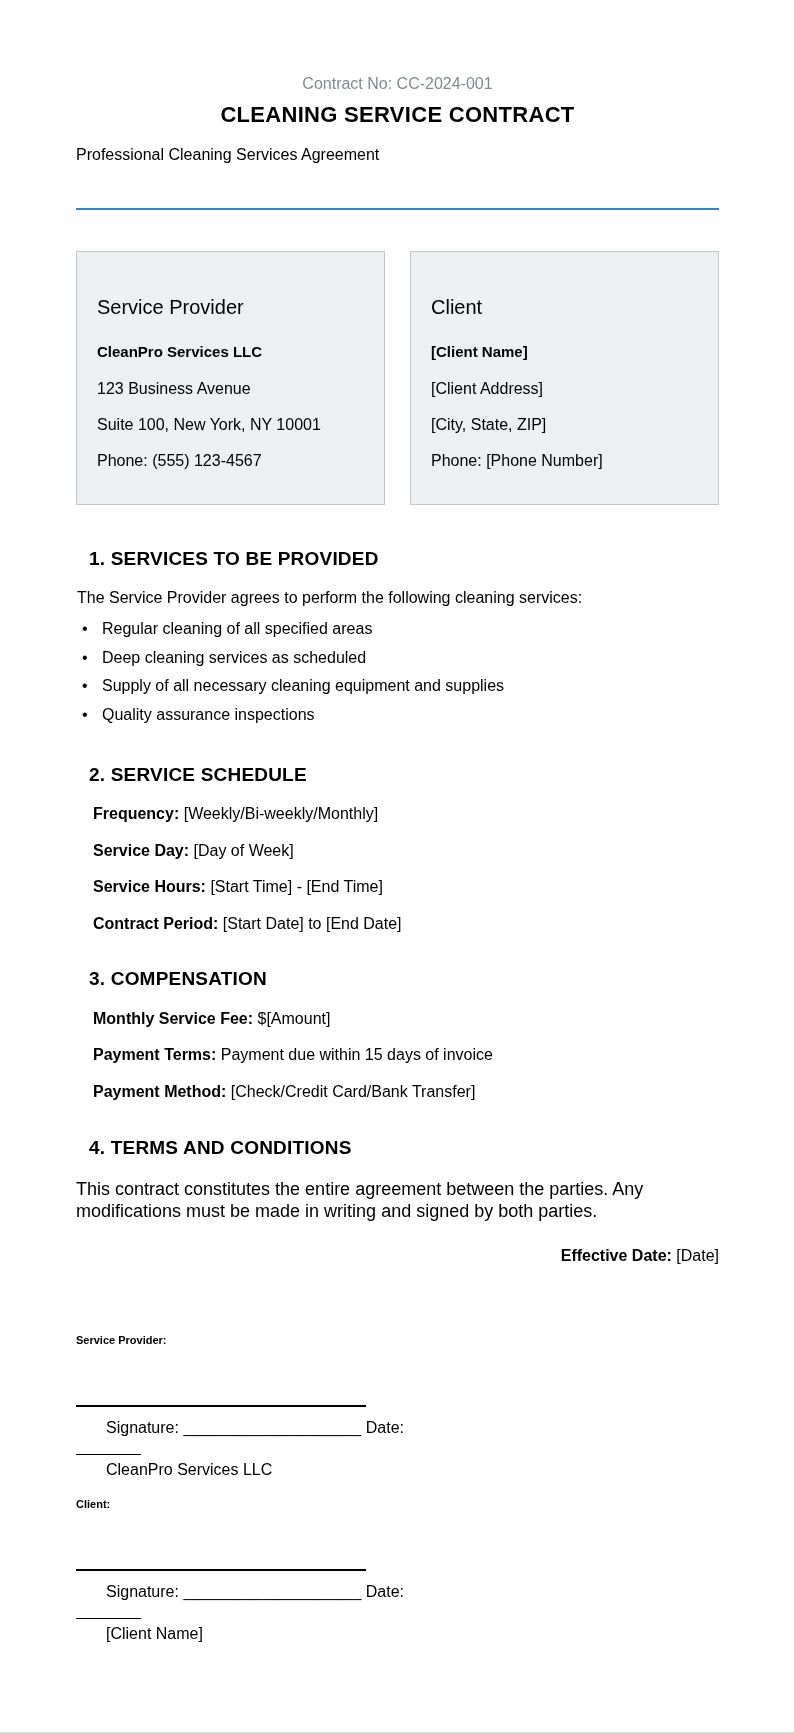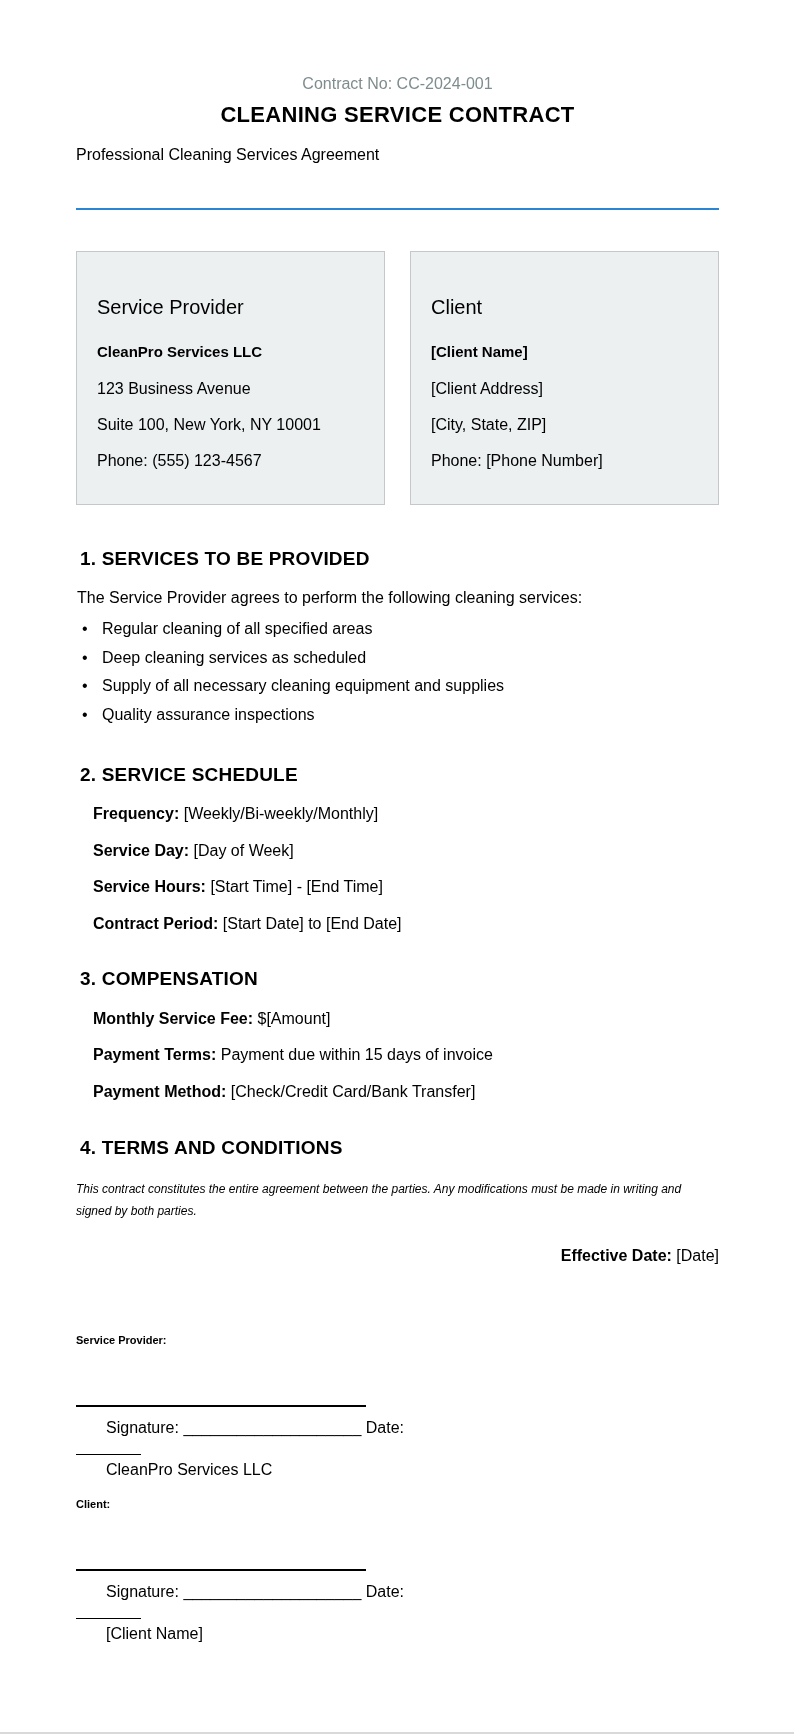--- a/index.html
+++ b/index.html
@@ -20,29 +20,29 @@
     position: absolute; top: 251px; width: 309px; height: 254px;
     background: #ecf0f1; border: 1px solid #c4c8ca;
     padding: 0 20px;
   }
   .party-box.left { left: 0; }
   .party-box.right { left: 334px; }
   .party-box .ptitle { position: absolute; left: 20px; top: 44px; font-size: 20px; }
   .party-box .pline { position: absolute; left: 20px; font-size: 16px; }
   .party-box .pline.bold { font-weight: bold; font-size: 15px; }
 
-  .section-h { position: absolute; left: 4px; font-size: 19px; font-weight: bold; letter-spacing: 0.2px; }
+  .section-h { position: absolute; left: 13px; font-size: 19px; font-weight: bold; letter-spacing: 0.2px; }
   .para { position: absolute; left: 1px; font-size: 16px; line-height: 22px; }
   .bullet-list { position: absolute; left: 0; top: 620px; list-style: none; }
   .bullet-list li { position: absolute; left: 26px; font-size: 16px; white-space: nowrap; }
   .bullet-list li::before { content: "•"; position: absolute; left: -20px; }
   .kv { position: absolute; left: 0; font-size: 16px; white-space: nowrap; }
   .kv b { font-weight: bold; margin-left: 17px; }
 
-  .terms { position: absolute; left: 0; top: 1178px; width: 643px; font-size: 12px; line-height: 22px; font-style: italic; }
+  .terms { position: absolute; left: 0; top: 1178px; width: 643px; font-size: 18px; line-height: 22px; }
   .effective { position: absolute; right: 0; top: 1247px; font-size: 16px; white-space: nowrap; }
 
   .sig-label { position: absolute; left: 0; font-size: 11px; font-weight: bold; }
   .sig-line { position: absolute; left: 0; width: 290px; height: 1.5px; background: #000; }
   .sig-text { position: absolute; left: 0; font-size: 16px; white-space: nowrap; margin-left: 30px; }
   .sig-short { position: absolute; left: 0; width: 65px; height: 1px; background: #000; }
   .bottom-border { position: absolute; left: 0; top: 1732px; width: 794px; height: 2px; background: #d9d9d9; }
 </style>
 </head>
 <body>

